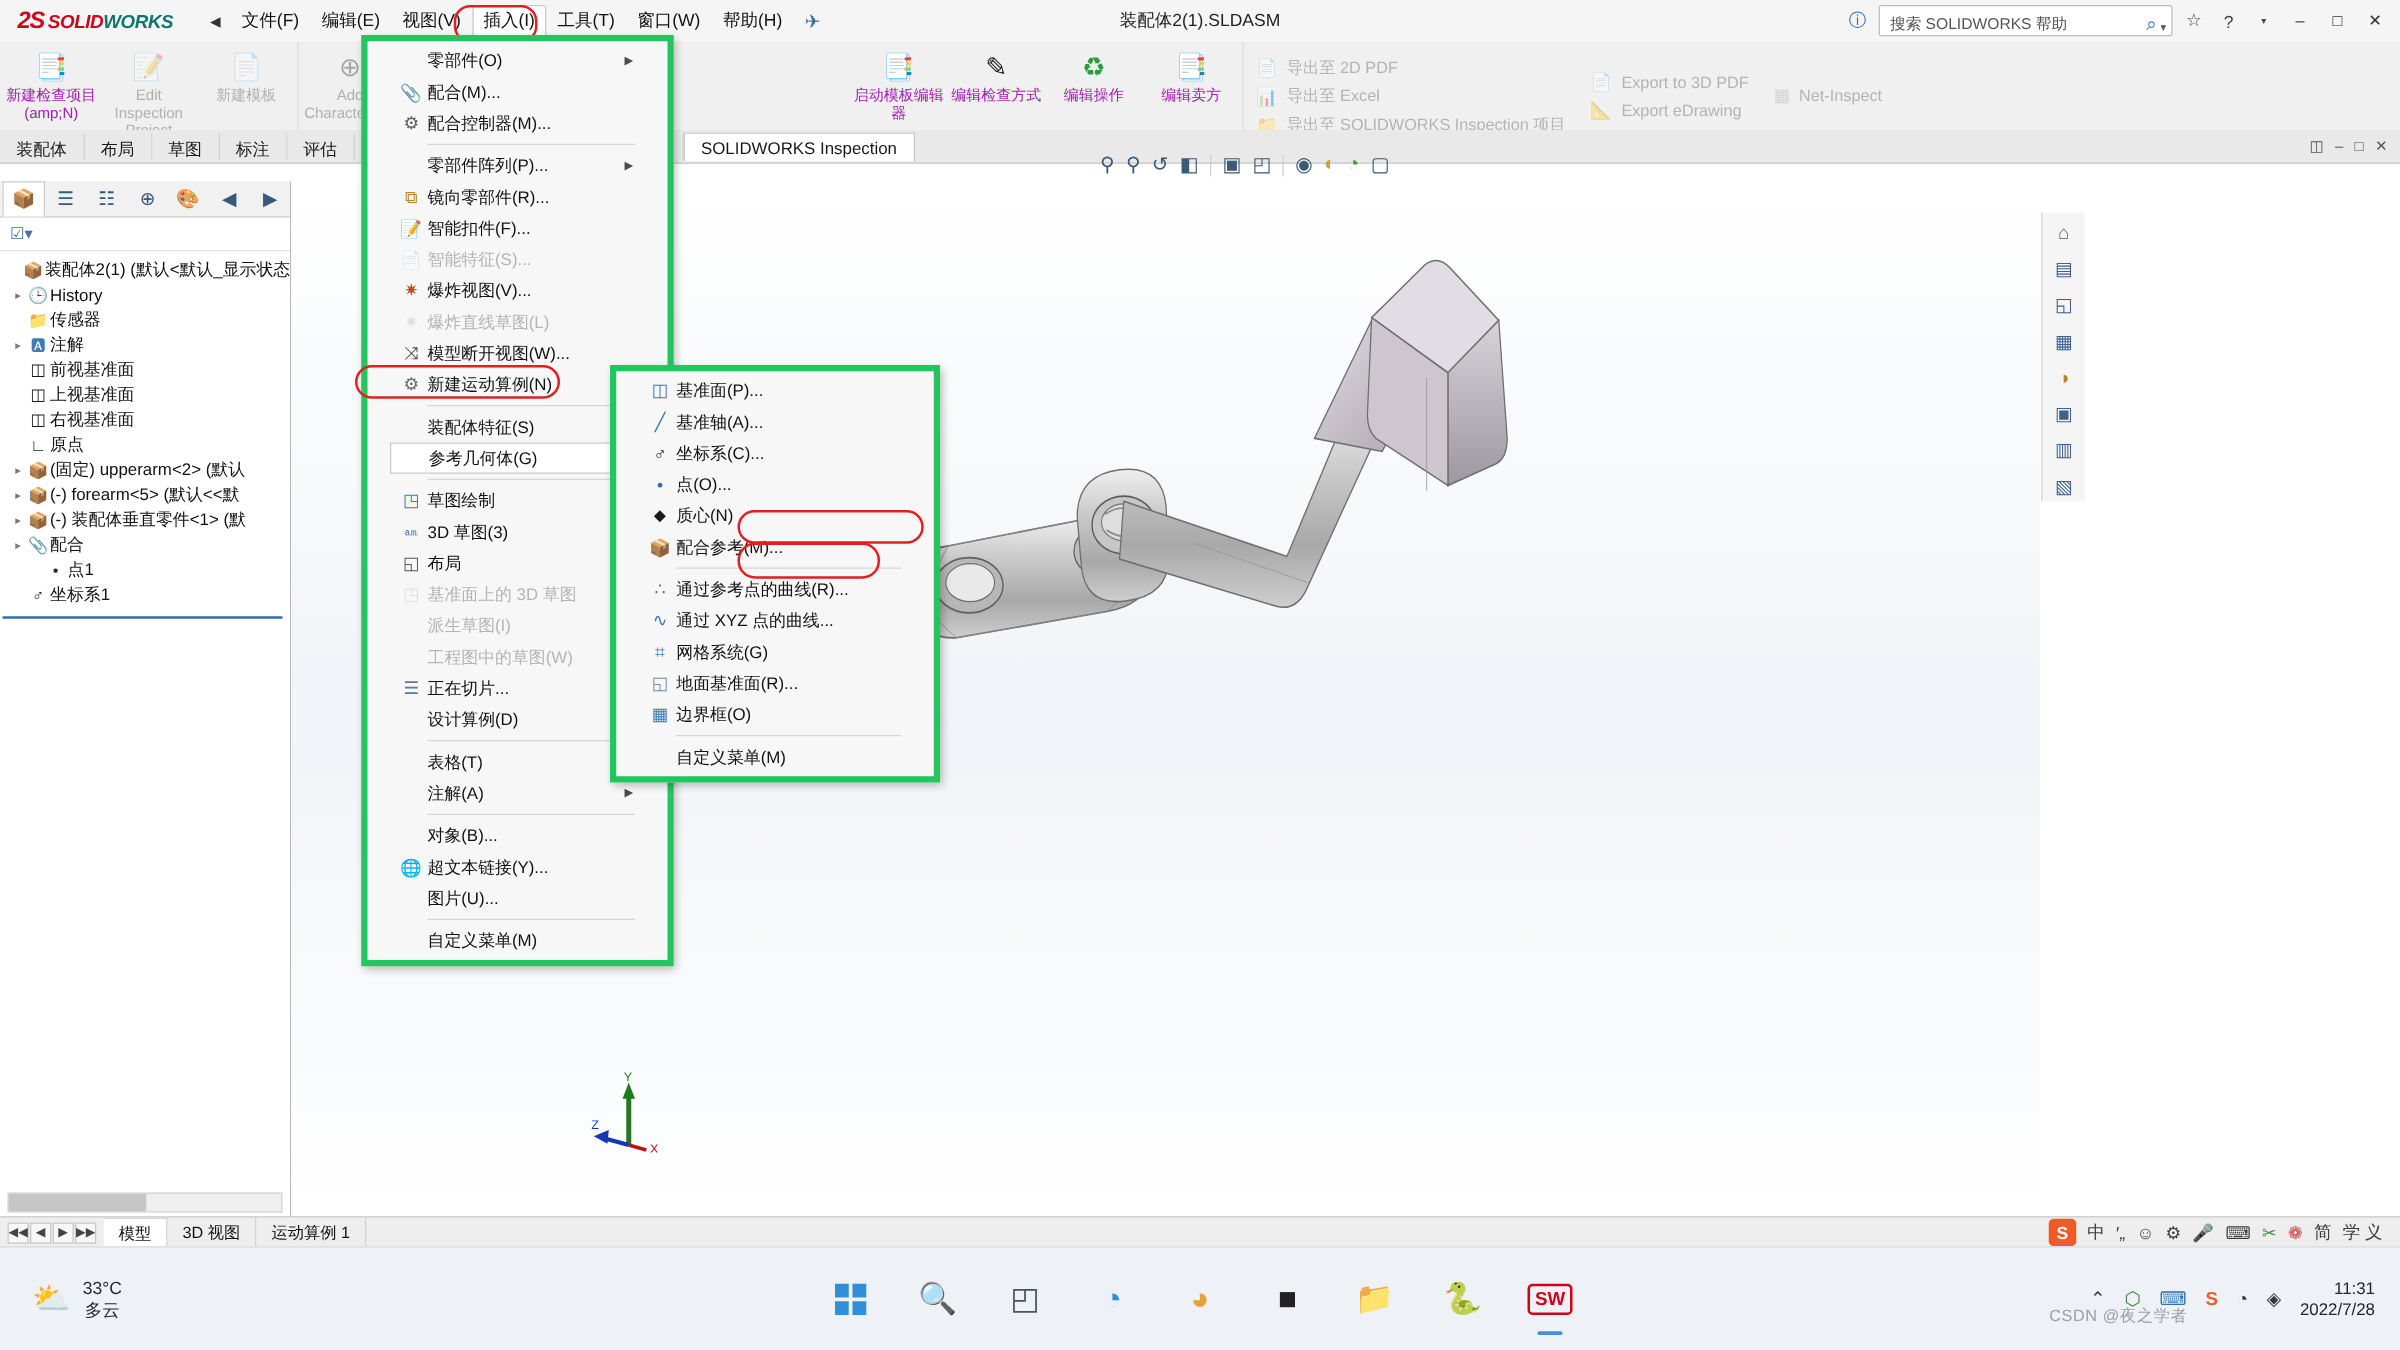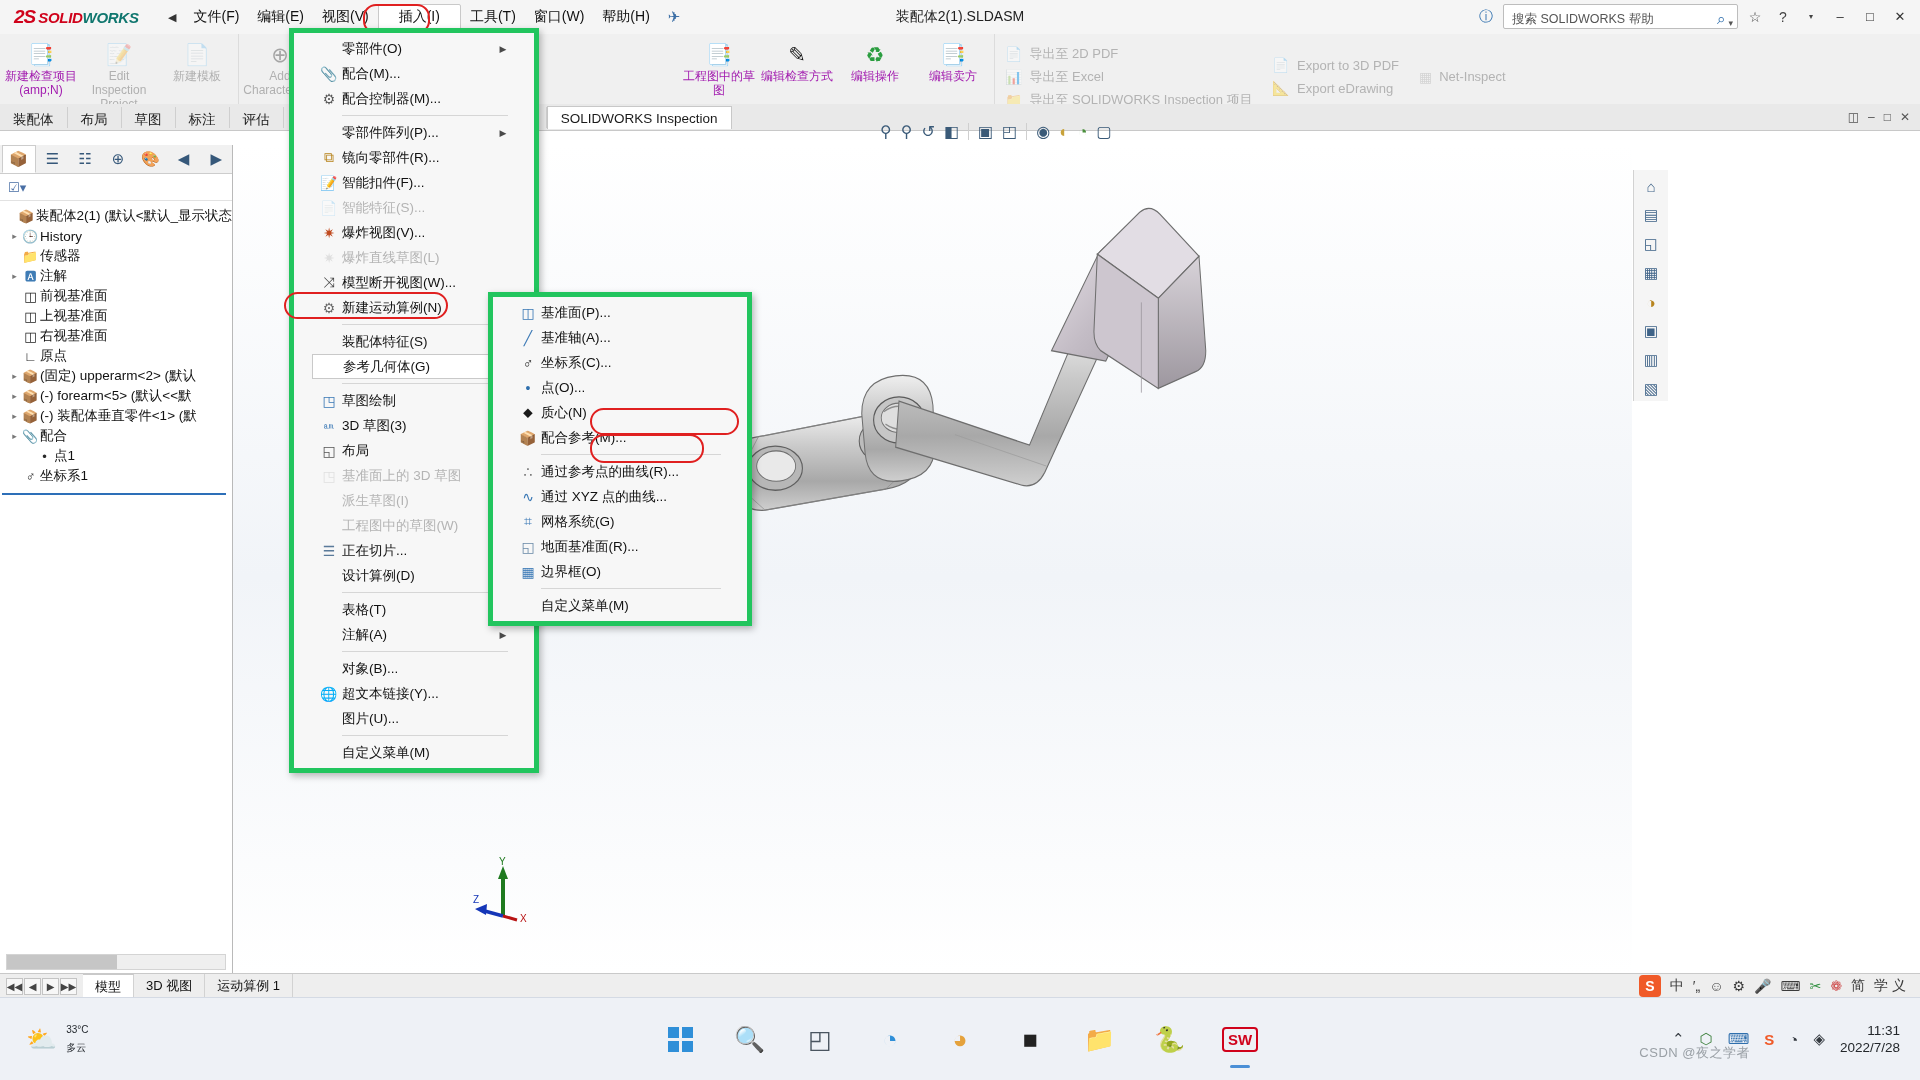--- a/index.html
+++ b/index.html
@@ -14,21 +14,21 @@
   
   .titlebar{position:absolute;left:0;top:0;width:1920px;height:34px;background:#f5f5f5;
             border-bottom:1px solid #d8d8d8;display:flex;align-items:center;}
   .sw-logo{display:flex;align-items:center;padding-left:14px;width:150px;}
   .sw-logo .ds{color:#d0021b;font-weight:bold;font-style:italic;font-size:19px;letter-spacing:-1px;}
   .sw-logo .sld{color:#d0021b;font-weight:bold;font-size:15px;font-style:italic;letter-spacing:-.3px;margin-left:3px;}
   .sw-logo .wks{color:#0f766e;font-weight:bold;font-size:15px;font-style:italic;letter-spacing:-.3px;}
   .mb-arrow{color:#333;font-size:11px;margin:0 8px 0 4px;}
   .menubar{display:flex;align-items:center;gap:0px;}
   .menubar .mi{padding:4px 9px;font-size:14px;color:#111;white-space:nowrap;cursor:default;}
-  .menubar .mi.active{background:#ffffff;border:1px solid #c9c9c9;border-radius:2px;padding:3px 20px;}
+  .menubar .mi.active{background:#ffffff;border:1px solid #c9c9c9;border-radius:2px;padding:3px 8px;}
   .menu-ellipse{position:absolute;left:363px;top:4px;width:63px;height:26px;
        border:2px solid #e02020;border-radius:13px;pointer-events:none;}
   .doc-title{position:absolute;left:0;right:0;top:8px;text-align:center;font-size:14px;color:#222;}
   .title-right{position:absolute;right:8px;top:4px;display:flex;align-items:center;gap:6px;}
   .searchbox{display:flex;align-items:flex-end;background:#fff;border:1px solid #bdbdbd;border-radius:2px;
              height:23px;width:225px;padding:0 4px;font-size:12.5px;color:#555;}
   .searchbox .txt{flex:1;padding-left:4px;}
   .ico-btn{width:22px;height:22px;display:flex;align-items:center;justify-content:center;font-size:14px;color:#444;}
   .win-btn{width:24px;height:22px;display:flex;align-items:center;justify-content:center;font-size:13px;color:#333;}
 
@@ -99,21 +99,21 @@
   .btab.sel{background:#ffffff;border-top:1px solid #c9c9c9;font-weight:normal;}
   .ime-tray{margin-left:auto;display:flex;align-items:center;gap:9px;padding-right:14px;font-size:14px;color:#3b3b3b;}
   .ime-s{width:22px;height:22px;border-radius:4px;background:#f05a28;color:#fff;
          display:flex;align-items:center;justify-content:center;font-weight:bold;font-size:14px;}
 
   
   .taskbar{position:absolute;left:0;bottom:0;width:1920px;height:82px;background:#eef1f6;
            border-top:1px solid #d4dae4;display:flex;align-items:center;}
   .weather{display:flex;align-items:center;gap:9px;padding-left:26px;width:300px;}
   .weather .sun{font-size:25px;}
-  .weather .wtxt{display:flex;flex-direction:column;font-size:10px;color:#24292e;line-height:18px;}
+  .weather .wtxt{display:flex;flex-direction:column;font-size:14px;color:#24292e;line-height:18px;text-align:center;}
   .tb-center{position:absolute;left:0;right:0;display:flex;justify-content:center;align-items:center;gap:26px;}
   .tb-app{width:44px;height:44px;display:flex;align-items:center;justify-content:center;font-size:25px;position:relative;}
   .tb-app.active::after{content:"";position:absolute;bottom:-7px;left:12px;width:20px;height:3px;
                         background:#4b8fd6;border-radius:2px;}
   .win-logo{display:grid;grid-template-columns:11px 11px;grid-template-rows:11px 11px;gap:3px;}
   .win-logo i{background:#2f8fd8;display:block;}
   .tb-right{margin-left:auto;display:flex;align-items:center;gap:15px;padding-right:20px;font-size:15px;color:#33393f;}
   .clock{display:flex;flex-direction:column;align-items:flex-end;font-size:13.5px;line-height:17px;color:#23272b;justify-content:flex-end;}
   .csdn{position:absolute;right:170px;bottom:18px;font-size:13px;color:#9aa0a6;letter-spacing:.5px;}
 
@@ -197,21 +197,21 @@
         <span class="lb">Add Balloon</span>
       </div>
       <div class="rbtn disabled">
         <span class="gl">⤢</span>
         <span class="lb">Extract Characteristic</span>
       </div>
     </div>
     <div class="rgroup" style="margin-left:200px;">
       <div class="rbtn">
         <span class="gl">📑</span>
-        <span class="lb">工程图中的草图</span>
+        <span class="lb">启动模板编辑器</span>
       </div>
       <div class="rbtn">
         <span class="gl">✎</span>
         <span class="lb">编辑检查方式</span>
       </div>
       <div class="rbtn">
         <span class="gl" style="color:#2a9d3f;">♻</span>
         <span class="lb">编辑操作</span>
       </div>
       <div class="rbtn">

